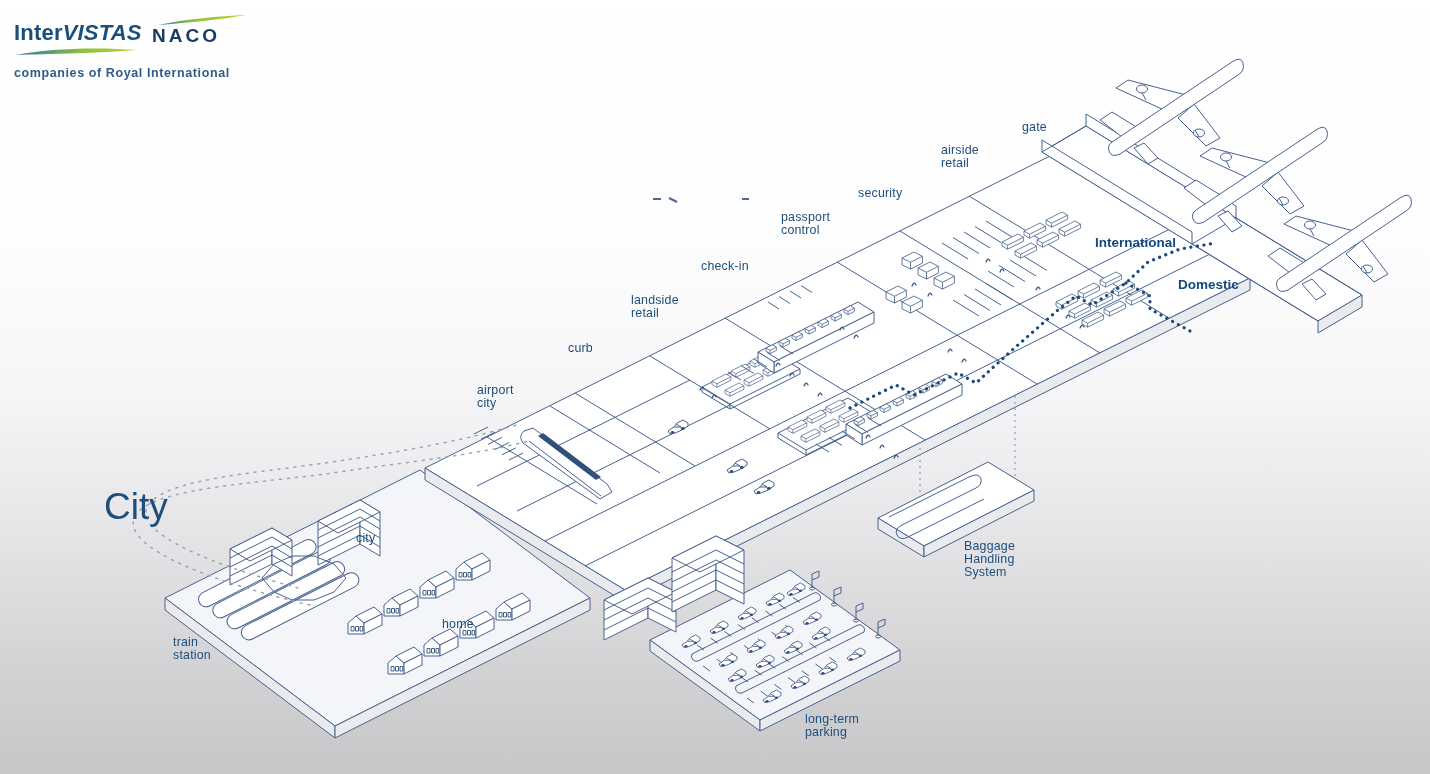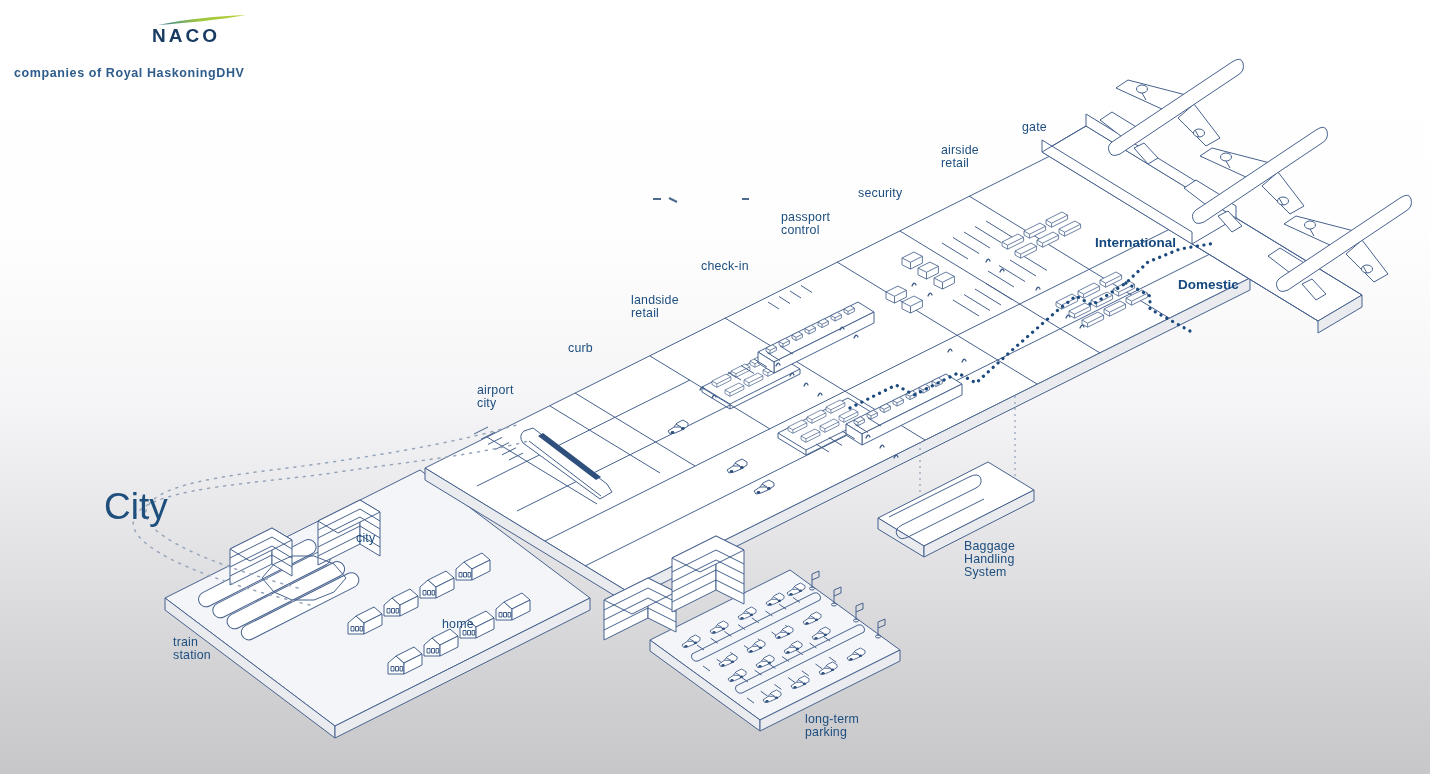--- a/index.html
+++ b/index.html
@@ -35,34 +35,47 @@
   .lb{font-family:"Liberation Sans",sans-serif;font-size:12.4px;fill:#1d4e7e;letter-spacing:.2px;}
   .lbb{font-family:"Liberation Sans",sans-serif;font-size:13.5px;font-weight:bold;fill:#14487f;}
   .city-t{font-family:"Liberation Sans",sans-serif;font-size:37px;fill:#1e4f7c;}
 </style>
 </head>
 <body>
 
 <div class="stage">
 
   <div class="logos">
+    <div class="iv">
+      <span class="iv-name"><span>Inter</span><i>VISTAS</i></span>
+      <svg width="126" height="10">
+        <defs>
+          <linearGradient id="gIV" x1="0" y1="0" x2="1" y2="0">
+            <stop offset="0" stop-color="#2b7da1"></stop>
+              <stop offset=".55" stop-color="#8fbe3e"></stop>
+              <stop offset="1" stop-color="#bcd23a"></stop>
+          </linearGradient>
+        </defs>
+        <path d="M2,8 C34,1 86,0 123,3 C88,6 34,7 2,8 Z" fill="url(#gIV)"></path>
+      </svg>
+    </div>
     <div class="naco">
       <svg width="92" height="12">
         <defs>
           <linearGradient id="gNA" x1="0" y1="0" x2="1" y2="0">
             <stop offset="0" stop-color="#35809f"></stop>
               <stop offset=".45" stop-color="#9cc43c"></stop>
               <stop offset="1" stop-color="#b9d135"></stop>
           </linearGradient>
         </defs>
         <path d="M2,11 C30,5 62,2 90,1 C62,6 30,9 2,11 Z" fill="url(#gNA)"></path>
       </svg>
       <span class="naco-name">NACO</span>
     </div>
-    <div class="tagline">companies of Royal HaskoningDHV</div>
+    <div class="tagline">companies of Royal International</div>
   </div>
 
   <svg width="1430" height="774" viewBox="0 0 1430 774">
     <defs>
       <g id="car">
         <path class="fw" d="M0,11 L6,7 L9,3 L15,0 L20,3 L20,6 L14,10 L7,13 L2,14 Z"></path>
         <path class="ln" d="M8,4 L13,7 M6,7 L13,7 L14,10"></path>
         <ellipse cx="4.5" cy="12.5" rx="1.8" ry="1.4" class="ink"></ellipse>
         <ellipse cx="15" cy="8.5" rx="1.8" ry="1.4" class="ink"></ellipse>
       </g>

